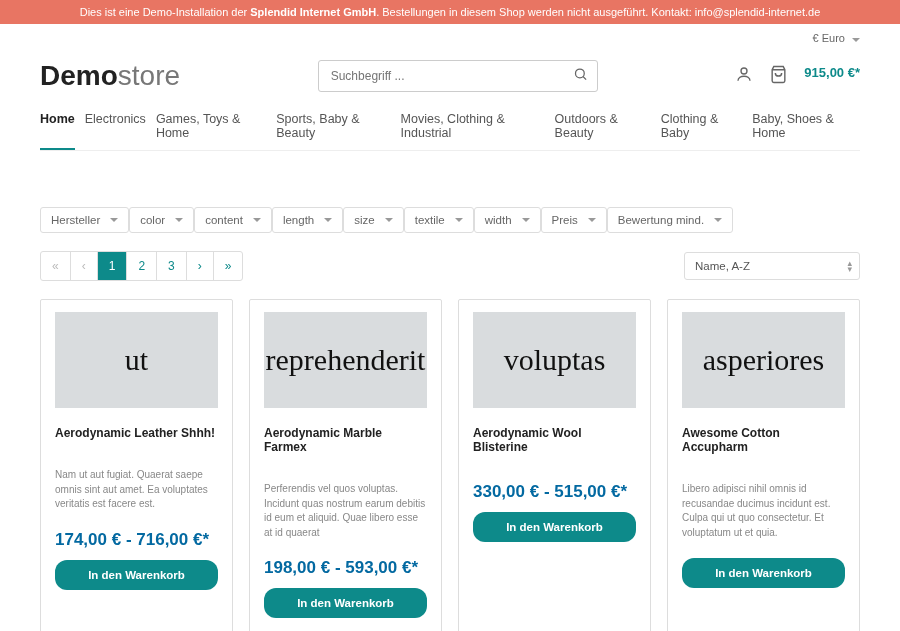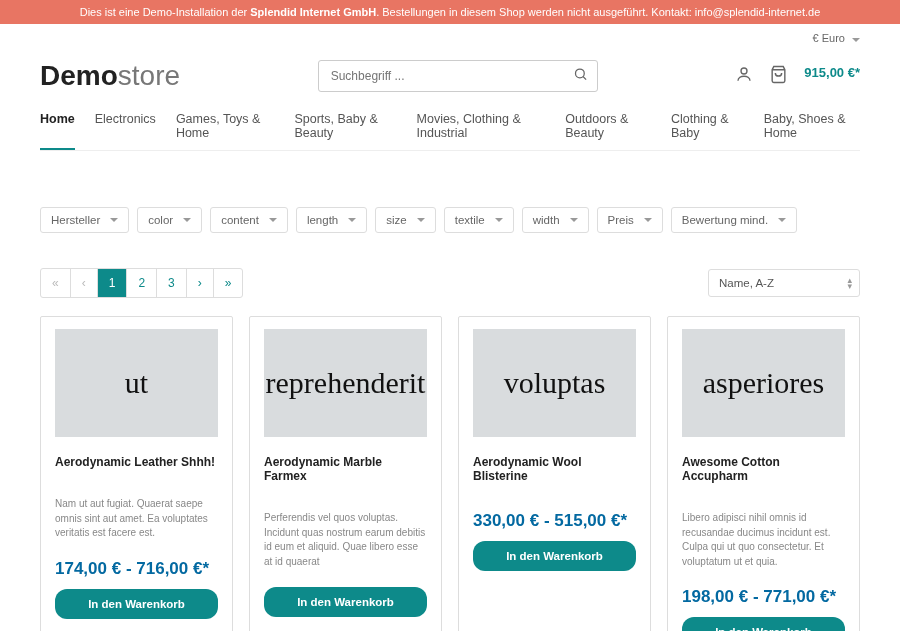--- a/index.html
+++ b/index.html
@@ -11,38 +11,38 @@
 .topbar .chevron-down{margin-left:4px}
 .header{display:flex;align-items:center;justify-content:space-between;padding:8px 0 16px}
 .logo{font-size:28px;font-weight:400;color:#777}
 .logo b{color:#222;font-weight:700}
 .search{flex:0 0 280px;position:relative}
 .search input{width:100%;border:1px solid #ccc;border-radius:3px;padding:8px 17px 8px 12px;font-size:12px;background:#fff}
 .search-icon{position:absolute;right:10px;top:50%;transform:translateY(-50%);color:#666}
 .actions{display:flex;align-items:flex-start;gap:16px}
 .actions svg{color:#666}
 .cart-total{color:#0d8a8a;font-weight:700;font-size:13px}
-.nav{display:flex;gap:20px;border-bottom:1px solid #eee;padding:4px 0 0;font-size:12.5px}
+.nav{display:flex;gap:10px;border-bottom:1px solid #eee;padding:4px 0 0;font-size:12.5px}
 .nav a{color:#555;text-decoration:none;padding:0 0 10px;cursor:pointer}
 .nav a.active{color:#222;font-weight:600;border-bottom:2px solid #0d8a8a}
-.filters{display:flex;flex-wrap:wrap;gap:8px;margin:56px 0 35px}
+.filters{display:flex;flex-wrap:wrap;gap:0;margin:56px 0 18px}
 .filter{border:1px solid #ddd;border-radius:3px;padding:6px 10px;font-size:11.5px;color:#666;display:flex;align-items:center;gap:10px;cursor:pointer}
 .chevron-down{display:inline-block;width:0;height:0;border-left:4px solid transparent;border-right:4px solid transparent;border-top:4px solid #999}
 .toolbar{display:flex;justify-content:space-between;align-items:center;margin-bottom:18px}
 .pager{display:flex;border:1px solid #ddd;border-radius:3px;overflow:hidden}
 .pager a{padding:7px 11px;font-size:12px;color:#0d8a8a;border-right:1px solid #ddd;cursor:pointer;text-decoration:none}
 .pager a:last-child{border-right:none}
 .pager a.current{background:#0d8a8a;color:#fff}
 .pager a.disabled{color:#bbb}
-.sort-select{border:1px solid #ddd;border-radius:3px;padding:7px 30px 7px 10px;font-size:11.5px;color:#555;background:#fff;position:relative;width:152px}
+.sort-select{border:1px solid #ddd;border-radius:3px;padding:7px 30px 7px 10px;font-size:11.5px;color:#555;background:#fff;position:relative;width:176px}
 .sort-wrap{position:relative}
 .sort-arrows{position:absolute;right:8px;top:50%;transform:translateY(-50%);font-size:9px;color:#999;line-height:6px}
 .grid{display:grid;grid-template-columns:repeat(4,1fr);gap:16px}
 .card{border:1px solid #ddd;border-radius:2px;padding:12px 14px 16px;display:flex;flex-direction:column}
-.card-img{background:#d9dcde;height:108px;margin-bottom:18px;display:flex;align-items:center;justify-content:center;overflow:hidden}
+.card-img{background:#d9dcde;height:96px;margin-bottom:18px;display:flex;align-items:center;justify-content:center;overflow:hidden}
 .card-img span{font-family:Georgia,serif;font-size:30px;color:#111;white-space:nowrap}
 .card h3{font-size:12px;font-weight:700;color:#222;margin-bottom:28px;min-height:14px}
 .card .desc{font-size:10px;color:#888;line-height:1.45;margin-bottom:18px;min-height:42px}
 .card .price{font-size:17px;font-weight:700;color:#0369a1;margin-bottom:10px}
 .card .btn{background:#0d8a8a;color:#fff;border:none;padding:9px 0;font-size:11.5px;font-weight:600;cursor:pointer;border-radius:12px}
 </style>
 </head>
 <body>
 
 <div class="banner">
@@ -158,33 +158,33 @@
         <div class="desc">Nam ut aut fugiat. Quaerat saepe omnis sint aut amet. Ea voluptates veritatis est facere est.</div>
         <div class="price">174,00 € - 716,00 €*</div>
         <button class="btn">In den Warenkorb</button>
       </div>
       <div class="card">
         <div class="card-img">
           <span>reprehenderit</span>
         </div>
         <h3>Aerodynamic Marble Farmex</h3>
         <div class="desc">Perferendis vel quos voluptas. Incidunt quas nostrum earum debitis id eum et aliquid. Quae libero esse at id quaerat</div>
+        <div class="price">198,00 € - 593,00 €*</div>
         <button class="btn">In den Warenkorb</button>
       </div>
       <div class="card">
         <div class="card-img">
           <span>voluptas</span>
         </div>
         <h3>Aerodynamic Wool Blisterine</h3>
         <div class="price">330,00 € - 515,00 €*</div>
         <button class="btn">In den Warenkorb</button>
       </div>
       <div class="card">
         <div class="card-img">
           <span>asperiores</span>
         </div>
         <h3>Awesome Cotton Accupharm</h3>
         <div class="desc">Libero adipisci nihil omnis id recusandae ducimus incidunt est. Culpa qui ut quo consectetur. Et voluptatum ut et quia.</div>
-        <div class="price">198,00 € - 771,00 €*</div>
         <button class="btn">In den Warenkorb</button>
       </div>
     </div>
 </div>
 
 </body></html>

